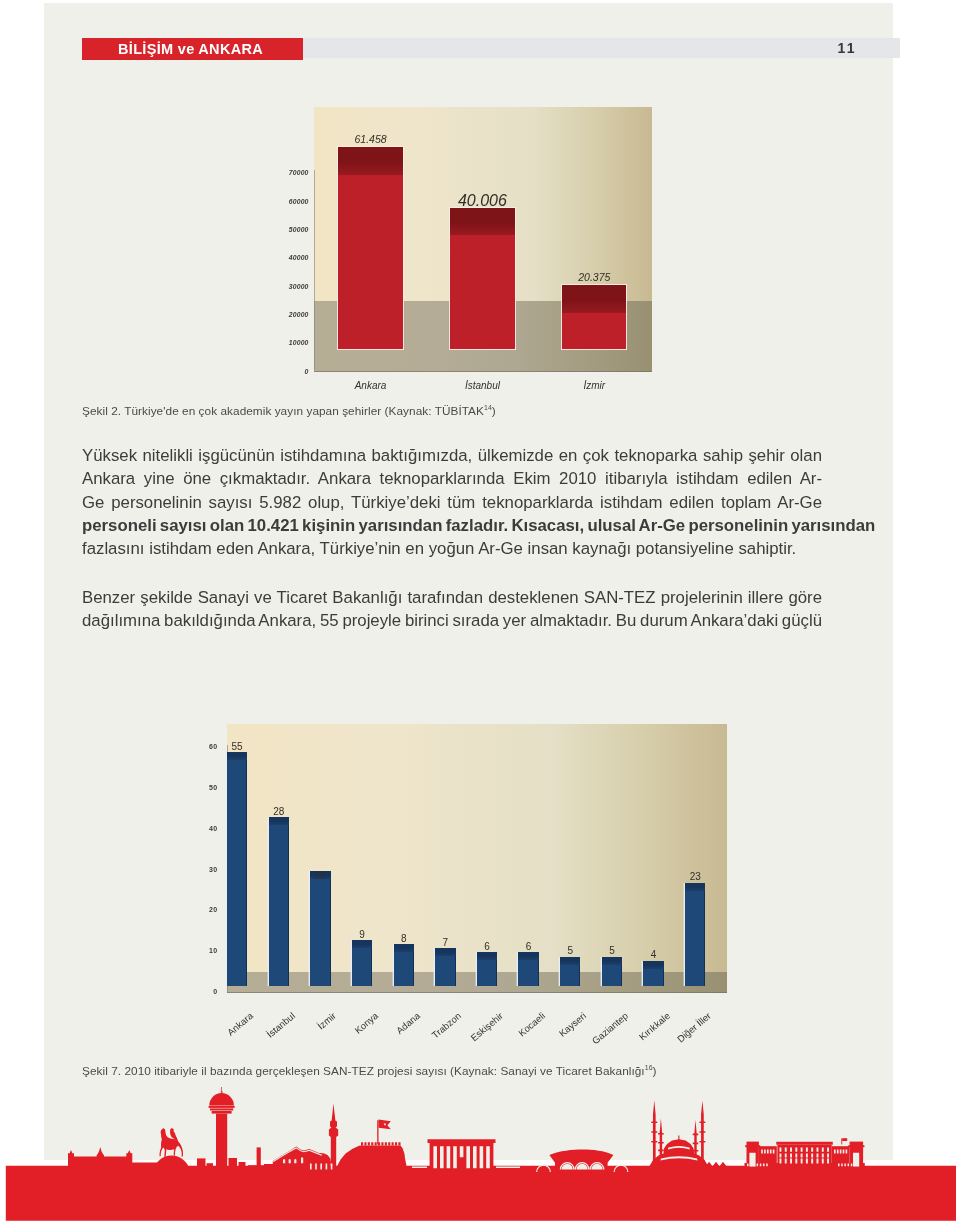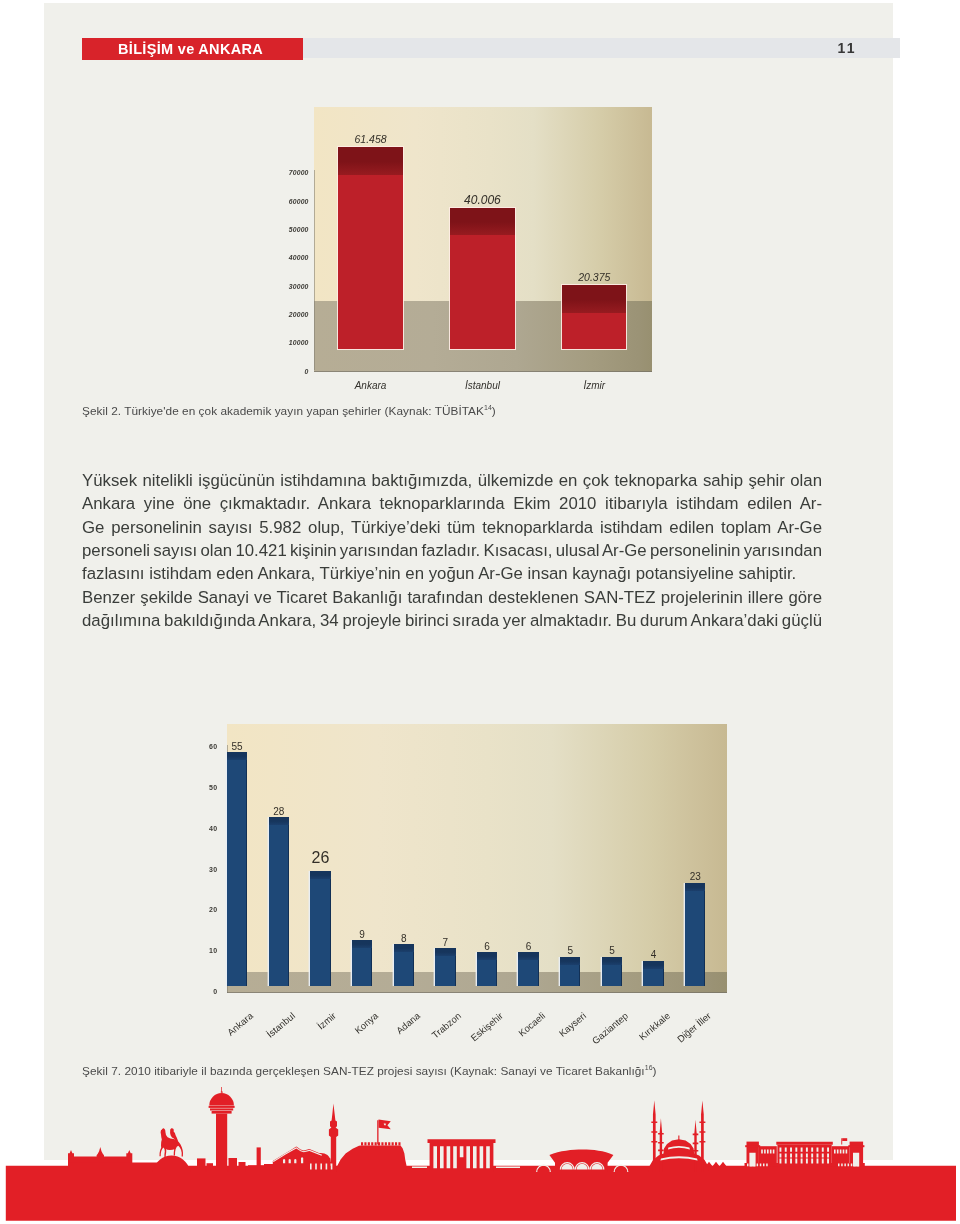--- a/index.html
+++ b/index.html
@@ -55,21 +55,21 @@
       </div>
       <div style="position: absolute; left: 74px; top: 73px; width: 1px; height: 200px; background: rgb(125, 122, 112); opacity: 0.55;"></div>
       <div style="position: absolute; left: 74px; top: 273.6px; width: 338.4px; height: 1px; background: rgb(110, 107, 98); opacity: 0.6;"></div>
       <div class="bar" style="left: 98.4px; top: 50.371px; width: 64.3px; height: 201.529px; background: rgb(189, 32, 41); box-shadow: rgba(255, 236, 230, 0.9) 0px 0px 0px 1px;">
         <div style="position: absolute; left: 0px; top: 0px; width: 100%; height: 27.2px; background: linear-gradient(rgb(126, 19, 24) 0%, rgb(126, 19, 24) 52%, rgb(151, 27, 32) 100%);"></div>
       </div>
       <div class="vlabel" style="left: 68.4px; top: 36.871px; width: 124.3px; font-size: 10.5px;">61.458</div>
       <div class="bar" style="left: 210.3px; top: 111.151px; width: 64.3px; height: 140.749px; background: rgb(189, 32, 41); box-shadow: rgba(255, 236, 230, 0.9) 0px 0px 0px 1px;">
         <div style="position: absolute; left: 0px; top: 0px; width: 100%; height: 27.2px; background: linear-gradient(rgb(126, 19, 24) 0%, rgb(126, 19, 24) 52%, rgb(151, 27, 32) 100%);"></div>
       </div>
-      <div class="vlabel" style="left: 180.3px; top: 97.651px; width: 124.3px; font-size: 12px;">40.006</div>
+      <div class="vlabel" style="left: 180.3px; top: 97.651px; width: 124.3px; font-size: 16px;">40.006</div>
       <div class="bar" style="left: 322.2px; top: 188.313px; width: 64.3px; height: 63.5869px; background: rgb(189, 32, 41); box-shadow: rgba(255, 236, 230, 0.9) 0px 0px 0px 1px;">
         <div style="position: absolute; left: 0px; top: 0px; width: 100%; height: 27.2px; background: linear-gradient(rgb(126, 19, 24) 0%, rgb(126, 19, 24) 52%, rgb(151, 27, 32) 100%);"></div>
       </div>
       <div class="vlabel" style="left: 292.2px; top: 174.813px; width: 124.3px; font-size: 10.5px;">20.375</div>
       <div class="ytick" style="left: 0px; width: 68.5px; top: 72.3px; font-size: 6.8px;">70000</div>
       <div class="ytick" style="left: 0px; width: 68.5px; top: 100.65px; font-size: 6.8px;">60000</div>
       <div class="ytick" style="left: 0px; width: 68.5px; top: 129px; font-size: 6.8px;">50000</div>
       <div class="ytick" style="left: 0px; width: 68.5px; top: 157.35px; font-size: 6.8px;">40000</div>
       <div class="ytick" style="left: 0px; width: 68.5px; top: 185.7px; font-size: 6.8px;">30000</div>
       <div class="ytick" style="left: 0px; width: 68.5px; top: 214.05px; font-size: 6.8px;">20000</div>
@@ -90,21 +90,21 @@
         <div style="position: absolute; left: 0px; top: 0px; width: 100%; height: 8px; background: linear-gradient(rgb(22, 53, 92) 0%, rgb(22, 53, 92) 52%, rgb(27, 63, 108) 100%);"></div>
       </div>
       <div class="vlabel" style="left: -0.1px; top: 40.55px; width: 80.4px; font-size: 10px;">55</div>
       <div class="bar" style="left: 71.55px; top: 117.49px; width: 20.4px; height: 168.41px; background: rgb(30, 72, 119); box-shadow: rgba(232, 238, 245, 0.95) -1.4px 0px 0px, rgba(10, 30, 58, 0.55) -1px 0px 0px inset;">
         <div style="position: absolute; left: 0px; top: 0px; width: 100%; height: 8px; background: linear-gradient(rgb(22, 53, 92) 0%, rgb(22, 53, 92) 52%, rgb(27, 63, 108) 100%);"></div>
       </div>
       <div class="vlabel" style="left: 41.55px; top: 105.99px; width: 80.4px; font-size: 10px;">28</div>
       <div class="bar" style="left: 113.2px; top: 170.66px; width: 20.4px; height: 115.24px; background: rgb(30, 72, 119); box-shadow: rgba(232, 238, 245, 0.95) -1.4px 0px 0px, rgba(10, 30, 58, 0.55) -1px 0px 0px inset;">
         <div style="position: absolute; left: 0px; top: 0px; width: 100%; height: 8px; background: linear-gradient(rgb(22, 53, 92) 0%, rgb(22, 53, 92) 52%, rgb(27, 63, 108) 100%);"></div>
       </div>
-      <div class="vlabel" style="left: 83.2px; top: 152px; width: 80.4px; font-size: 16px;">26</div>
+      <div class="vlabel" style="left: 83.2px; top: 170px; width: 80.4px; font-size: 10px;">26</div>
       <div class="bar" style="left: 154.85px; top: 240.19px; width: 20.4px; height: 45.71px; background: rgb(30, 72, 119); box-shadow: rgba(232, 238, 245, 0.95) -1.4px 0px 0px, rgba(10, 30, 58, 0.55) -1px 0px 0px inset;">
         <div style="position: absolute; left: 0px; top: 0px; width: 100%; height: 8px; background: linear-gradient(rgb(22, 53, 92) 0%, rgb(22, 53, 92) 52%, rgb(27, 63, 108) 100%);"></div>
       </div>
       <div class="vlabel" style="left: 124.85px; top: 228.69px; width: 80.4px; font-size: 10px;">9</div>
       <div class="bar" style="left: 196.5px; top: 244.28px; width: 20.4px; height: 41.62px; background: rgb(30, 72, 119); box-shadow: rgba(232, 238, 245, 0.95) -1.4px 0px 0px, rgba(10, 30, 58, 0.55) -1px 0px 0px inset;">
         <div style="position: absolute; left: 0px; top: 0px; width: 100%; height: 8px; background: linear-gradient(rgb(22, 53, 92) 0%, rgb(22, 53, 92) 52%, rgb(27, 63, 108) 100%);"></div>
       </div>
       <div class="vlabel" style="left: 166.5px; top: 232.78px; width: 80.4px; font-size: 10px;">8</div>
       <div class="bar" style="left: 238.15px; top: 248.37px; width: 20.4px; height: 37.53px; background: rgb(30, 72, 119); box-shadow: rgba(232, 238, 245, 0.95) -1.4px 0px 0px, rgba(10, 30, 58, 0.55) -1px 0px 0px inset;">
         <div style="position: absolute; left: 0px; top: 0px; width: 100%; height: 8px; background: linear-gradient(rgb(22, 53, 92) 0%, rgb(22, 53, 92) 52%, rgb(27, 63, 108) 100%);"></div>
@@ -152,30 +152,30 @@
       <div class="xtick" style="left: 314.3px; width: 70px; top: 310px; font-size: 9.5px; text-align: right; transform: rotate(-40deg); transform-origin: 100% 0%; white-space: nowrap;">Kayseri</div>
       <div class="xtick" style="left: 355.95px; width: 70px; top: 310px; font-size: 9.5px; text-align: right; transform: rotate(-40deg); transform-origin: 100% 0%; white-space: nowrap;">Gaziantep</div>
       <div class="xtick" style="left: 397.6px; width: 70px; top: 310px; font-size: 9.5px; text-align: right; transform: rotate(-40deg); transform-origin: 100% 0%; white-space: nowrap;">Kırıkkale</div>
       <div class="xtick" style="left: 439.25px; width: 70px; top: 310px; font-size: 9.5px; text-align: right; transform: rotate(-40deg); transform-origin: 100% 0%; white-space: nowrap;">Diğer İller</div>
     </div>
 
   <div class="caption" style="top:401px">
      <span>Şekil 2. Türkiye'de en çok akademik yayın yapan şehirler (Kaynak: TÜBİTAK</span><sup>14</sup><span>)</span>
   </div>
 
-  <div class="para" style="top:466px">
+  <div class="para" style="top:441px">
       <div class="pline" style="word-spacing: 0.7898px;">Yüksek nitelikli işgücünün istihdamına baktığımızda, ülkemizde en çok teknoparka sahip şehir olan</div>
       <div class="pline" style="word-spacing: 3.929px;">Ankara yine öne çıkmaktadır. Ankara teknoparklarında Ekim 2010 itibarıyla istihdam edilen Ar-</div>
       <div class="pline" style="word-spacing: 2.1761px;">Ge personelinin sayısı 5.982 olup, Türkiye’deki tüm teknoparklarda istihdam edilen toplam Ar-Ge</div>
-      <div class="pline" style="word-spacing: -1.4162px;">personeli sayısı olan 10.421 kişinin yarısından fazladır. Kısacası, ulusal Ar-Ge personelinin yarısından</div>
+      <div class="pline" style="word-spacing: -1.4162px; font-weight: bold;">personeli sayısı olan 10.421 kişinin yarısından fazladır. Kısacası, ulusal Ar-Ge personelinin yarısından</div>
       <div class="pline last">fazlasını istihdam eden Ankara, Türkiye’nin en yoğun Ar-Ge insan kaynağı potansiyeline sahiptir.</div>
     </div>
   <div class="para" style="top:583px">
       <div class="pline" style="word-spacing: 0.4503px;">Benzer şekilde Sanayi ve Ticaret Bakanlığı tarafından desteklenen SAN-TEZ projelerinin illere göre</div>
-      <div class="pline" style="word-spacing: -0.9102px;">dağılımına bakıldığında Ankara, 34 projeyle birinci sırada yer almaktadır. Bu durum Ankara’daki güçlü</div>
+      <div class="pline" style="word-spacing: -0.9102px;">dağılımına bakıldığında Ankara, 55 projeyle birinci sırada yer almaktadır. Bu durum Ankara’daki güçlü</div>
     </div>
 
   <div class="caption" style="top:1060.5px">
      <span>Şekil 7. 2010 itibariyle il bazında gerçekleşen SAN-TEZ projesi sayısı (Kaynak: Sanayi ve Ticaret Bakanlığı</span><sup>16</sup><span>)</span>
   </div>
 
 </div>
 
   <svg id="skyline" viewBox="0 1080 960 146">
     <g fill="#e21f26">

